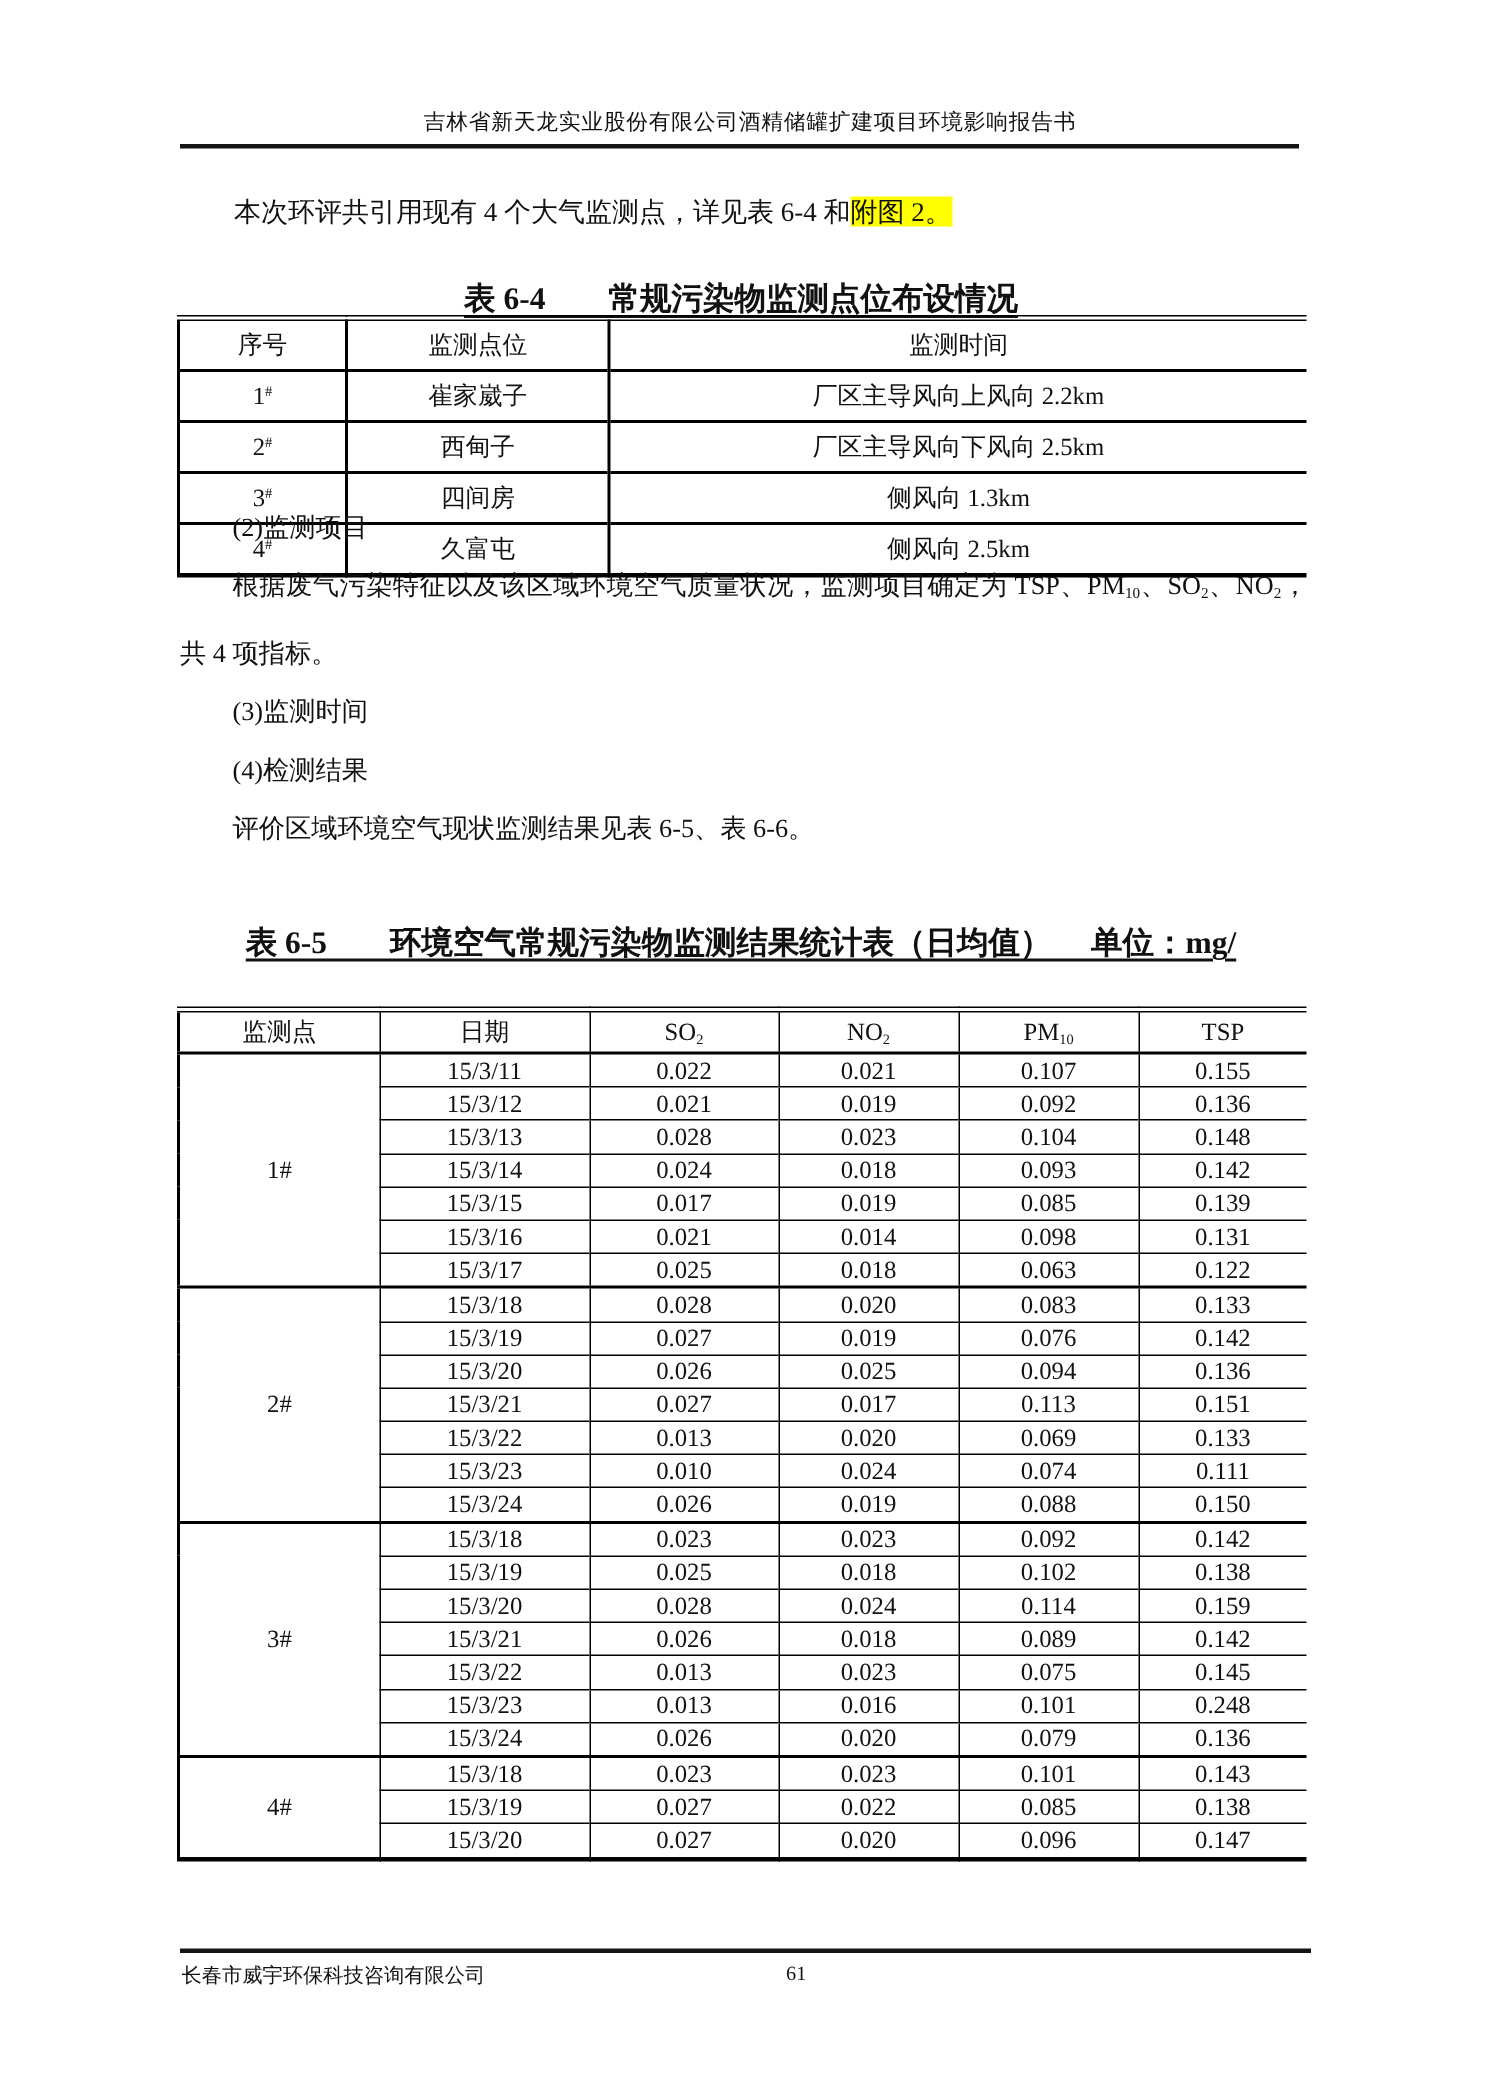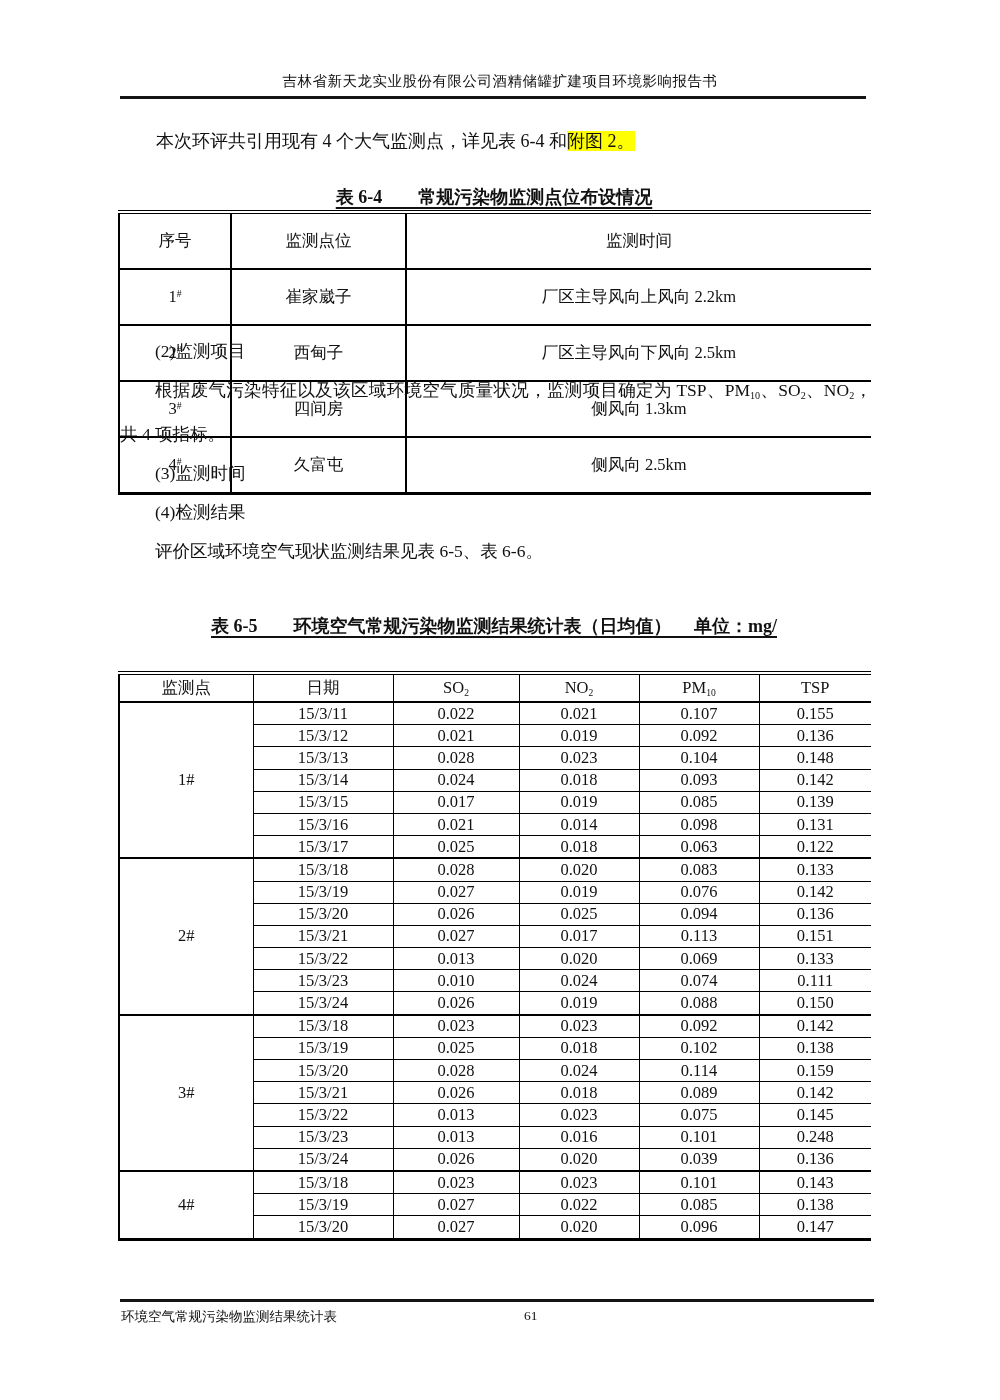--- a/index.html
+++ b/index.html
@@ -29,39 +29,39 @@
   .intro {
     position:absolute; top:121px; left:120px; width:752px;
     font-size:18px; line-height:40px; text-indent:2em;
   }
   .mark { background:#ffff00; }
   .sub { font-size:0.58em; vertical-align:-0.28em; }
   .sup { font-size:0.58em; vertical-align:0.55em; }
   
   .tbl-title {
     position:absolute; left:118px; width:752px;
-    text-align:center; font-size:18px; font-weight:bold;
+    text-align:center; font-size:21px; font-weight:bold;
   }
   .tbl-title .u {
     text-decoration:underline; text-underline-offset:4px;
     text-decoration-thickness:1.5px;
   }
   .t64-title { top:185px; }
   .t65-title { top:614px; }
   
   table { border-collapse:collapse; table-layout:fixed; }
   .t64 {
     position:absolute; top:210px; left:118px; width:752px;
     border-top:4px double #000; border-bottom:3px solid #000;
     border-left:2px solid #000;
     font-size:16.5px;
   }
   .t64 th, .t64 td {
     border-right:2px solid #000; border-top:2px solid #000;
-    text-align:center; font-weight:normal; padding:16px; height:21px;
+    text-align:center; font-weight:normal; padding:5px; height:21px;
     overflow:hidden; white-space:nowrap;
   }
   .t64 th:last-child, .t64 td:last-child { border-right:none; }
   .t64 tr:first-child th { border-top:none; }
   
   .t65 {
     position:absolute; top:671px; left:118px; width:752px;
     border-top:4px double #000; border-bottom:3px solid #000;
     border-left:2px solid #000;
     font-size:16.5px;
@@ -317,21 +317,21 @@
           <td>15/3/23</td>
           <td>0.013</td>
           <td>0.016</td>
           <td>0.101</td>
           <td>0.248</td>
         </tr>
         <tr>
           <td>15/3/24</td>
           <td>0.026</td>
           <td>0.020</td>
-          <td>0.039</td>
+          <td>0.079</td>
           <td>0.136</td>
         </tr>
         <tr class="group-start">
           <td rowspan="3" class="site-cell">4#</td>
           <td>15/3/18</td>
           <td>0.023</td>
           <td>0.023</td>
           <td>0.101</td>
           <td>0.143</td>
         </tr>
@@ -346,16 +346,16 @@
           <td>15/3/20</td>
           <td>0.027</td>
           <td>0.020</td>
           <td>0.096</td>
           <td>0.147</td>
         </tr>
       </tbody>
   </table>
 
   <div class="footer-rule"></div>
-  <div class="footer-company">环境空气常规污染物监测结果统计表</div>
+  <div class="footer-company">长春市威宇环保科技咨询有限公司</div>
   <div class="footer-page">61</div>
 
 </div>
 
 </body></html>

